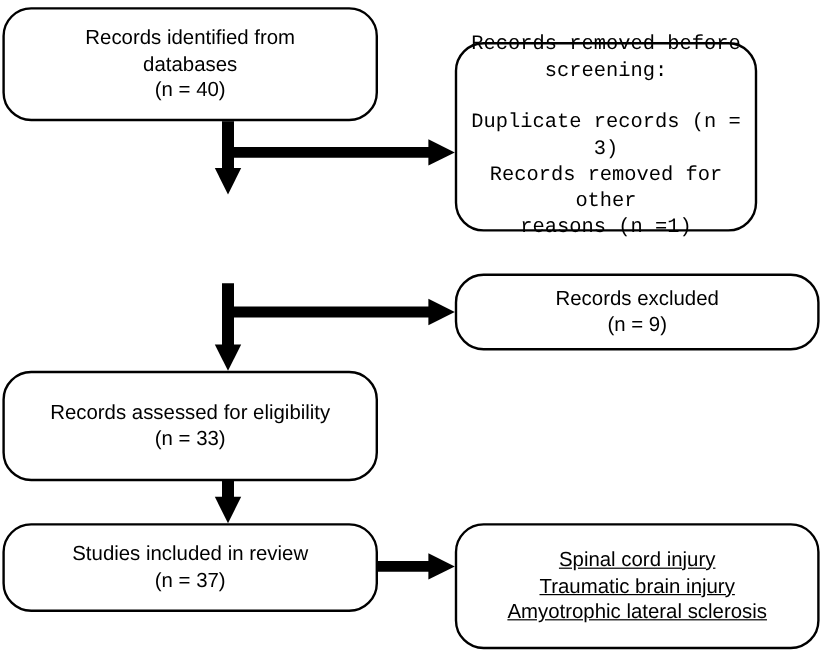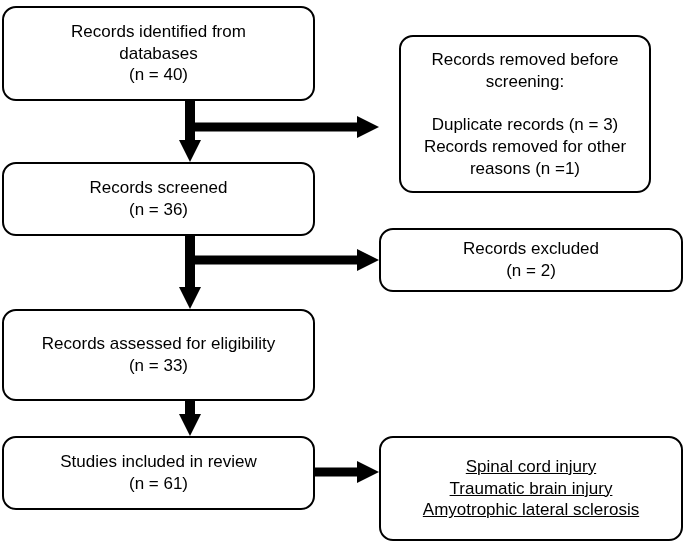--- a/index.html
+++ b/index.html
@@ -12,21 +12,21 @@
     width: 685px;
     height: 546px;
     background: #ffffff;
     font-family: "Liberation Sans", sans-serif;
     overflow: hidden;
   }
   .box {
     position: absolute;
     box-sizing: border-box;
     border: 2px solid #000000;
-    border-radius: 14px;
+    border-radius: 24px;
     background: #ffffff;
     display: flex;
     align-items: center;
     justify-content: center;
     text-align: center;
     color: #000000;
     font-size: 17px;
     line-height: 1.28;
     padding: 4px 8px;
     white-space: pre-line;
@@ -74,36 +74,34 @@
     <g>
       <path d="M315,472 L360,472" stroke="#000000" stroke-width="9" fill="none"></path>
       <polygon points="379,472 357,461 357,483" fill="#000000"></polygon>
     </g>
   </svg>
 
   <div class="box" style="left:2px; top:6px; width:313px; height:95px;">Records identified from
 databases
 (n = 40)</div>
 
-  <div class="box" style="left:399px; top:35px; width:252px; height:158px;">Records removed before
+  <div class="box" style="left:379px; top:35px; width:252px; height:158px;font-family:Liberation Mono, monospace;">Records removed before
 screening:
 
 Duplicate records (n = 3)
 Records removed for other
 reasons (n =1)</div>
 
-  <div class="box" style="left:2px; top:162px; width:313px; height:74px;">Records screened
-(n = 36)</div>
 
   <div class="box" style="left:379px; top:228px; width:304px; height:64px;">Records excluded
-(n = 2)</div>
+(n = 9)</div>
 
   <div class="box" style="left:2px; top:309px; width:313px; height:92px;">Records assessed for eligibility
 (n = 33)</div>
 
   <div class="box" style="left:2px; top:436px; width:313px; height:74px;">Studies included in review
-(n = 61)</div>
+(n = 37)</div>
 
   <div class="box" style="left:379px; top:436px; width:304px; height:105px;text-decoration:underline;">Spinal cord injury
 Traumatic brain injury
 Amyotrophic lateral sclerosis</div>
 
 </div>
 
 </body></html>

